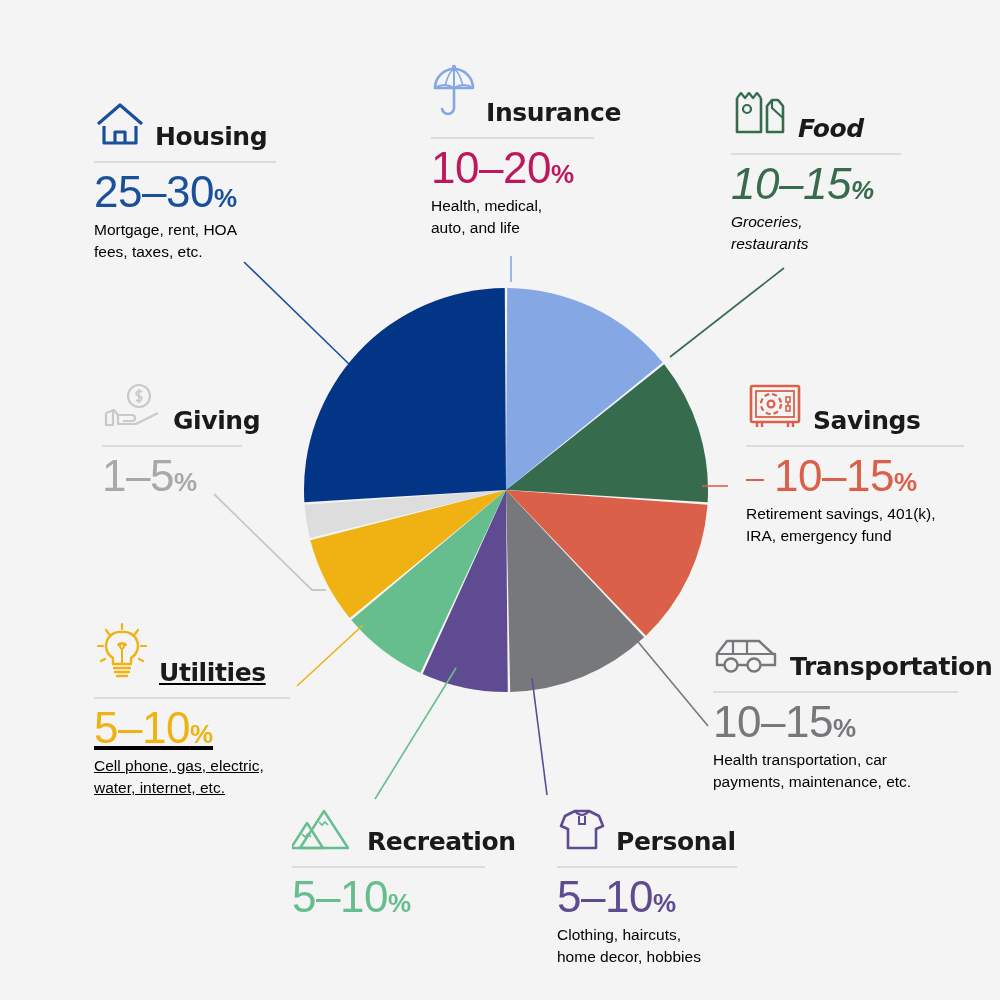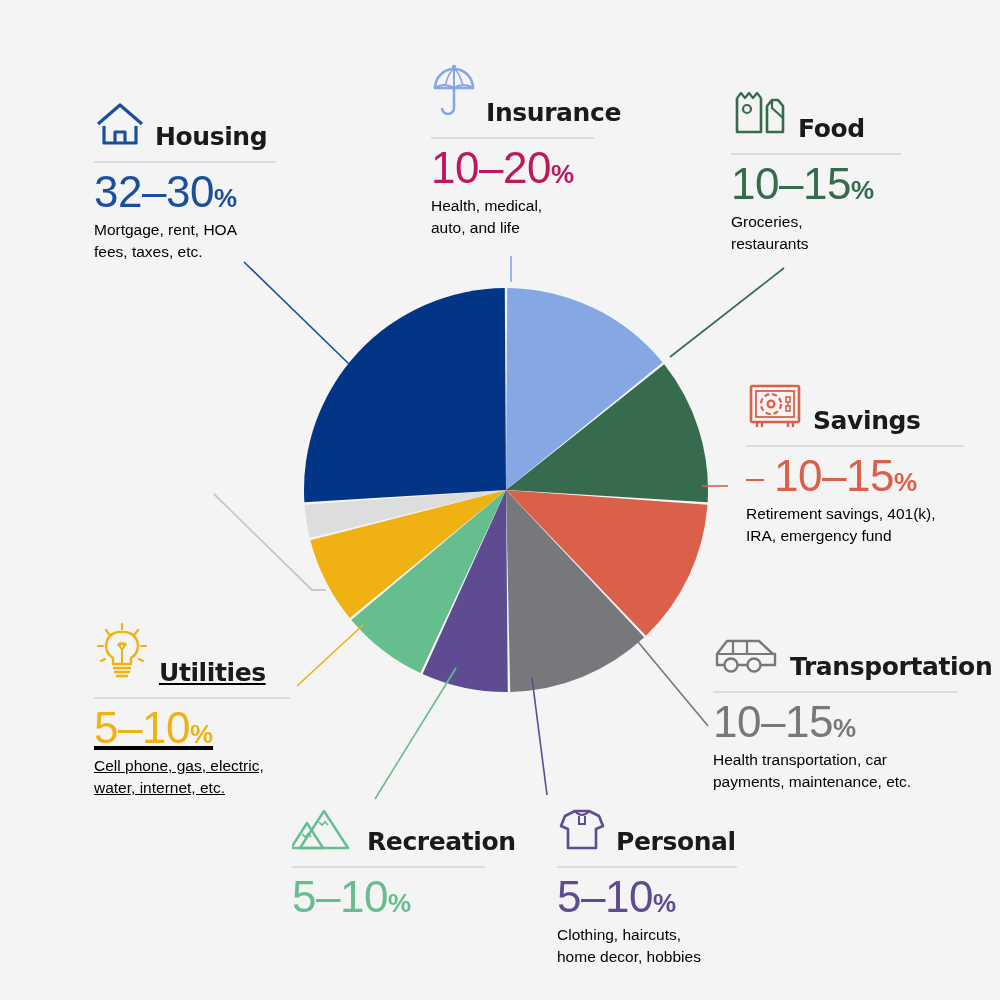--- a/index.html
+++ b/index.html
@@ -91,21 +91,21 @@
     color: #000000;
     margin-top: 4px;
     white-space: pre-line;
   }
 
   
   #card-housing        { left: 78px;  top: 100px;  width: 182px; }
   #card-housing .rule  { width: 182px; }
   #card-insurance      { left: 415px; top: 62px;   width: 163px; }
   #card-insurance .rule{ width: 163px; }
-  #card-food           { left: 715px; top: 88px;   width: 170px; }
+  #card-food           { left: 715px; top: 88px;   width: 170px; font-style: italic; }
   #card-food .rule     { width: 170px; }
   #card-savings        { left: 730px; top: 380px;  width: 218px; }
   #card-savings .rule  { width: 218px; }
   #card-transport      { left: 697px; top: 634px;  width: 245px; }
   #card-transport .rule{ width: 245px; }
   #card-personal       { left: 541px; top: 805px;  width: 180px; }
   #card-personal .rule { width: 180px; }
   #card-recreation     { left: 276px; top: 805px;  width: 193px; }
   #card-recreation .rule{ width: 193px; }
   #card-utilities      { left: 78px;  top: 622px;  width: 196px; text-decoration: underline; }
@@ -160,21 +160,21 @@
       <span class="icon">
         <svg width="52" height="48" viewBox="0 0 52 48">
           <polyline points="4,24 26,5 48,24" fill="none" stroke="#1a4f9c" stroke-width="3.2" stroke-linejoin="round"></polyline>
           <polyline points="10,26 10,43 42,43 42,26" fill="none" stroke="#1a4f9c" stroke-width="3.2" stroke-linejoin="round"></polyline>
           <polyline points="21,43 21,32 31,32 31,43" fill="none" stroke="#1a4f9c" stroke-width="3.2" stroke-linejoin="round"></polyline>
         </svg>
       </span>
       <span class="cat-title">Housing</span>
     </div>
     <div class="rule"></div>
-    <div class="pct" style="color:#1a4f9c"><span>32</span><span>–</span><span>30</span><span class="sym">%</span></div>
+    <div class="pct" style="color:#1a4f9c"><span>25</span><span>–</span><span>30</span><span class="sym">%</span></div>
     <div class="desc">Mortgage, rent, HOA
 fees, taxes, etc.</div>
   </div>
 
   <div class="card" id="card-insurance">
     <div class="card-head">
       <span class="icon">
         <svg width="46" height="62" viewBox="0 0 46 62">
           <path d="M4 26 A19 19 0 0 1 42 26 Z" fill="none" stroke="#85a8e5" stroke-width="2.6" stroke-linejoin="round"></path>
           <path d="M4 26 Q13 20 23 26 Q33 20 42 26" fill="none" stroke="#85a8e5" stroke-width="2.2"></path>
@@ -297,14 +297,30 @@
         </svg>
       </span>
       <span class="cat-title">Utilities</span>
     </div>
     <div class="rule"></div>
     <div class="pct" style="color:#efb212"><span>5</span><span>–</span><span>10</span><span class="sym">%</span></div>
     <div class="desc">Cell phone, gas, electric,
 water, internet, etc.</div>
   </div>
 
+  <div class="card" id="card-giving">
+    <div class="card-head">
+      <span class="icon">
+        <svg width="62" height="50" viewBox="0 0 62 50">
+          <circle cx="37" cy="14" r="11" fill="none" stroke="#c9c9c9" stroke-width="2.2"></circle>
+          <path d="M40 10 a3.5 3 0 0 0 -6 1.6 c0 3.4 6 1.6 6 5 a3.5 3 0 0 1 -6 1.4 M37 7 L37 21" fill="none" stroke="#c9c9c9" stroke-width="1.8"></path>
+          <path d="M4 31 L12 28 L16 33 L30 33 a3 3 0 0 1 0 6 L21 39" fill="none" stroke="#c9c9c9" stroke-width="2.2" stroke-linejoin="round"></path>
+          <path d="M16 33 L16 42 L34 42 L56 31" fill="none" stroke="#c9c9c9" stroke-width="2.2" stroke-linejoin="round"></path>
+          <path d="M4 31 L4 43 L11 43 L11 29" fill="none" stroke="#c9c9c9" stroke-width="2.2" stroke-linejoin="round"></path>
+        </svg>
+      </span>
+      <span class="cat-title">Giving</span>
+    </div>
+    <div class="rule"></div>
+    <div class="pct" style="color:#a8a8a8"><span>1</span><span>–</span><span>5</span><span class="sym">%</span></div>
+  </div>
 
 </div>
 
 </body></html>

